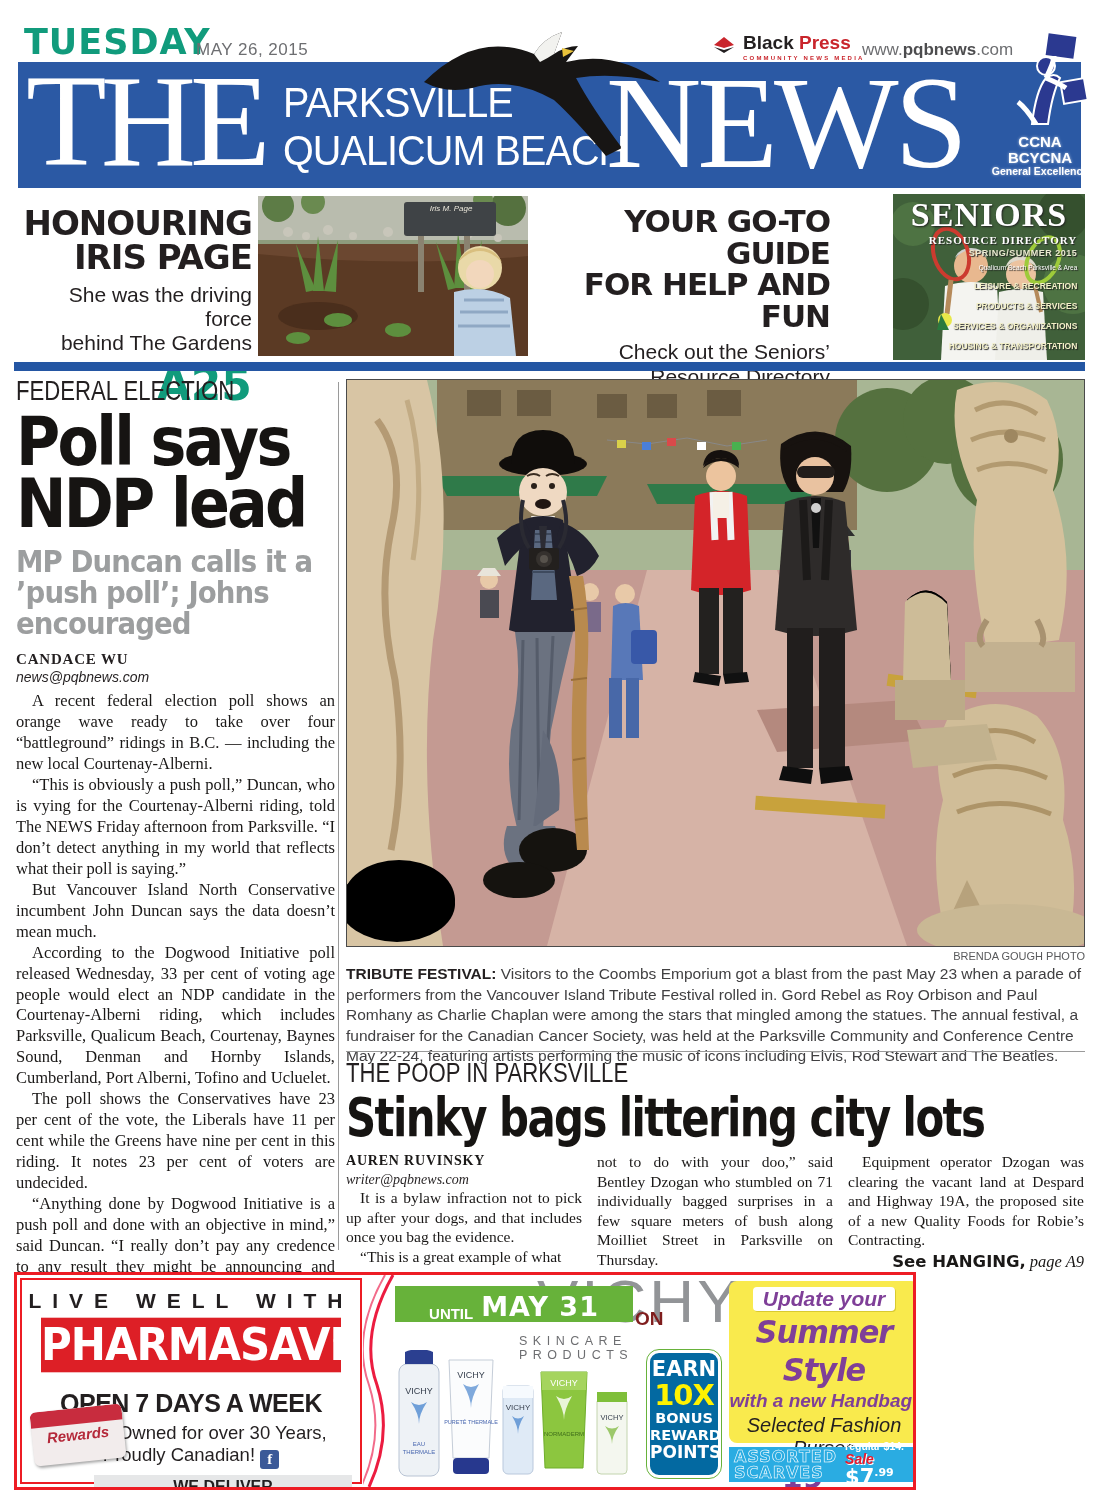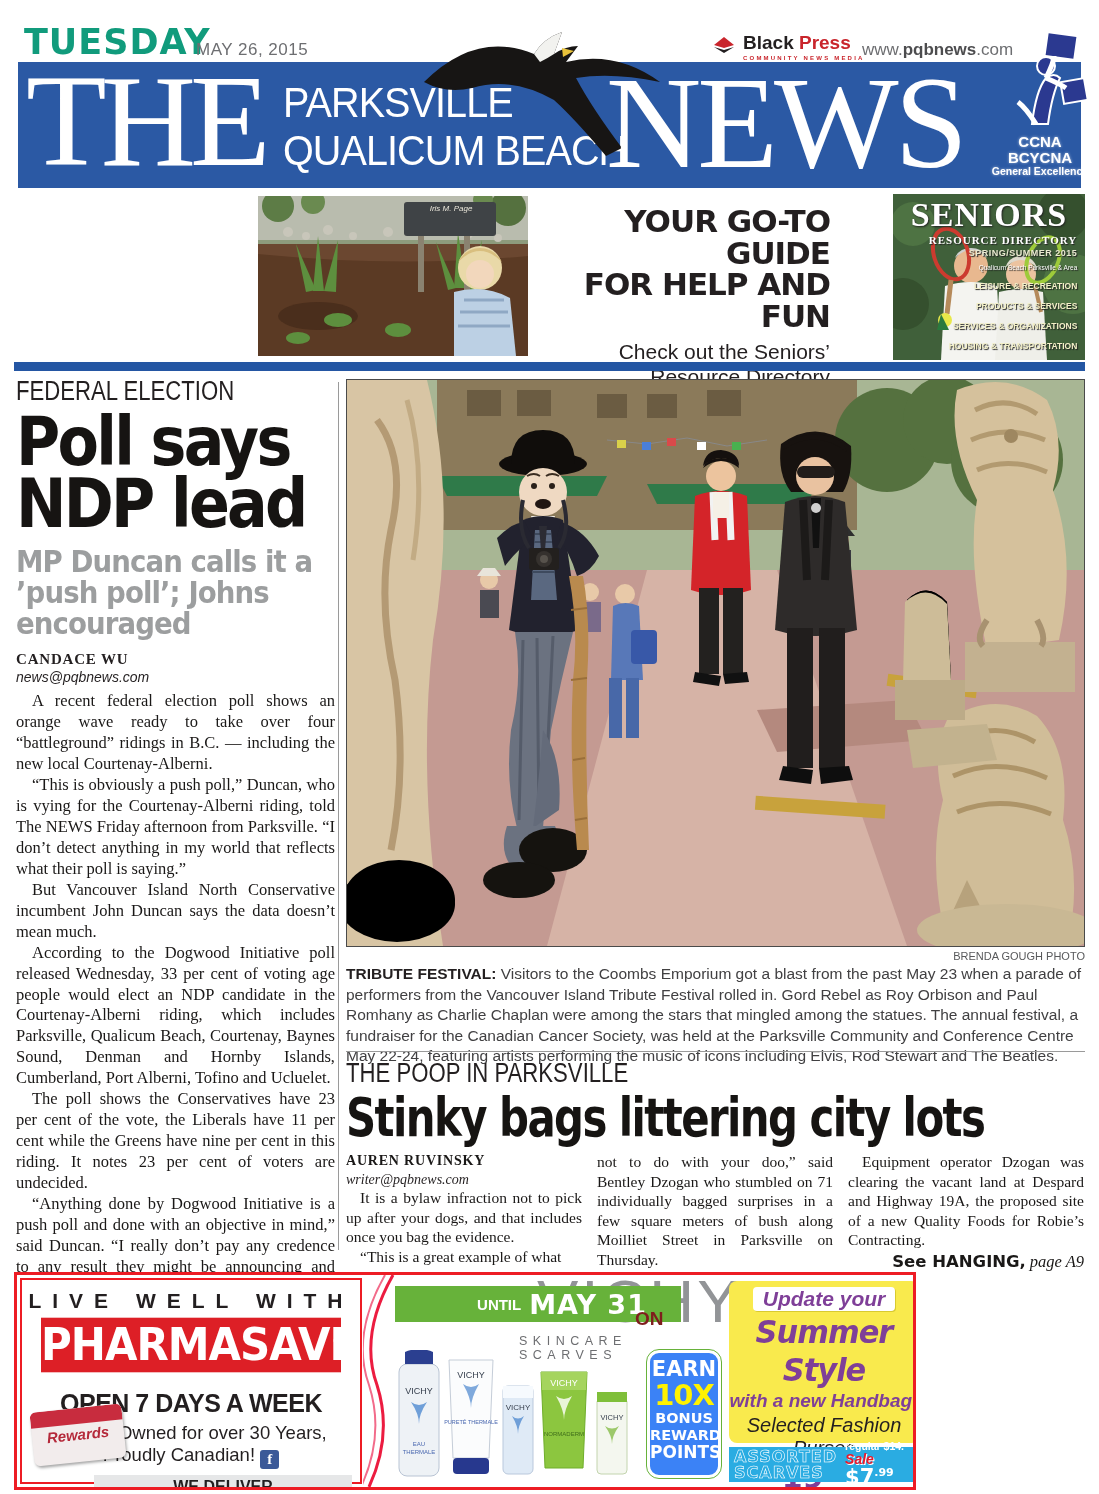--- a/index.html
+++ b/index.html
@@ -94,27 +94,27 @@
   .fb{display:inline-block;width:19px;height:19px;background:#3b5998;color:#fff;font-weight:bold;border-radius:3px;font-size:15px;line-height:19px;vertical-align:-3px;font-family:"Liberation Serif",serif;}
   .ph-bar{margin:6px 8px 0 72px;background:#e6e7e8;padding:3px 4px;}
   .ph-bar .t1{font-size:16px;font-weight:bold;}
   .ph-bar .t2{font-size:19.5px;font-weight:bold;letter-spacing:-.5px;}
   .rew{left:10px;top:128px;width:92px;height:54px;background:#f2ecec;border-radius:6px;transform:rotate(-6deg);box-shadow:1px 2px 3px rgba(0,0,0,.35);overflow:hidden;}
   .rew .top{height:16px;background:#c82c3e;}
   .rew .txt{color:#b4293a;font-weight:bold;font-style:italic;font-size:15px;margin-top:2px;text-align:center;text-shadow:0 0 1px #fff;}
   .swirl{left:346px;top:0px;height:212px;}
 
   .vichy{left:372px;top:3px;width:336px;height:206px;}
-  .v-banner{left:6px;top:8px;width:238px;height:36px;background:#67b23a;color:#fff;display:flex;align-items:center;justify-content:center;gap:8px;padding-left:48px;}
+  .v-banner{left:6px;top:8px;width:238px;height:36px;background:#67b23a;color:#fff;display:flex;align-items:flex-end;justify-content:center;gap:8px;}
   .v-until{font-size:15px;font-weight:bold;}
   .v-date{font-size:27px;font-weight:bold;font-family:"DejaVu Sans",sans-serif;letter-spacing:1px;}
   .v-on{left:246px;top:30px;color:#7f1d1d;font-size:19px;font-weight:bold;}
   .v-brand{left:148px;top:-12px;font-size:62px;color:#929497;letter-spacing:3px;transform:scaleY(.95);font-weight:normal;}
   .v-sub{left:130px;top:56px;font-size:12.5px;color:#6d6e71;letter-spacing:5.5px;}
-  .v-earn{left:258px;top:72px;width:74px;height:128px;background:#3b82f6;border:3px solid #fff;outline:1px solid #67b23a;border-radius:12px;
+  .v-earn{left:258px;top:72px;width:74px;height:128px;background:#0369a1;border:3px solid #fff;outline:1px solid #67b23a;border-radius:12px;
           color:#fff;text-align:center;font-family:"DejaVu Sans",sans-serif;font-weight:bold;box-sizing:border-box;}
   .v-earn .e1{font-size:21px;margin-top:4px;}
   .v-earn .e2{font-size:29px;color:#fff200;letter-spacing:-1px;line-height:1;}
   .v-earn .e3{font-size:14.5px;line-height:1.15;}
   .v-earn .e4{font-size:17px;line-height:1.1;}
 
   .bag{left:712px;top:6px;width:190px;height:162px;background:#f9ea4d;border-radius:8px;text-align:center;}
   .bag-upd{display:inline-block;background:#fff;border-radius:4px;padding:0 10px;margin-top:6px;color:#7f3f98;font-weight:bold;font-style:italic;font-size:21px;box-shadow:1px 1px 0 #d8ca30;}
   .bag-style{color:#7f3f98;font-weight:bold;font-style:italic;font-size:32px;letter-spacing:-1px;margin-top:2px;font-family:"DejaVu Sans",sans-serif;transform:scaleX(.95);}
   .bag-with{color:#7f3f98;font-weight:bold;font-style:italic;font-size:19px;margin-top:1px;}
@@ -183,20 +183,28 @@
         </g>
       </svg>
       <div class="ccna-txt">
         <span class="big">CCNA</span>
         <span class="big">BCYCNA</span>
         <span class="small">General Excellence</span>
       </div>
     </div>
   </div>
 
+  <div class="abs promoL">
+    <div class="t">HONOURING</div>
+    <div class="t">IRIS PAGE</div>
+    <div class="s">
+      <span>She was the driving force</span><br><span>behind The Gardens</span>
+    </div>
+    <div class="p">A25</div>
+  </div>
 
   <div class="abs gphoto">
     <svg width="270" height="160" viewBox="0 0 270 160">
       <rect width="270" height="160" fill="#8d9b7c"></rect>
       <rect y="0" width="270" height="44" fill="#b9bcae"></rect>
       <circle cx="20" cy="10" r="16" fill="#5d7c46"></circle>
         <circle cx="55" cy="6" r="12" fill="#6a8a50"></circle>
       <circle cx="250" cy="12" r="18" fill="#55713f"></circle>
         <circle cx="225" cy="4" r="10" fill="#6a8a50"></circle>
       <g fill="#c8c6ba">
@@ -502,21 +510,21 @@
       <path d="M22 0 Q-12 60 6 110 Q22 160 -2 212" stroke="#f26b8a" stroke-width="2" fill="none"></path>
     </svg>
 
     <div class="abs vichy">
       <div class="abs v-brand">VICHY</div>
       <div class="abs v-banner">
         <span class="v-until">UNTIL</span>
         <span class="v-date">MAY 31</span>
       </div>
       <div class="abs v-on">ON</div>
-      <div class="abs v-sub">SKINCARE SCARVES</div>
+      <div class="abs v-sub">SKINCARE PRODUCTS</div>
       <svg class="abs" style="left:0;top:72px" width="256" height="132" viewBox="0 0 256 132">
         <g>
           <rect x="10" y="14" width="40" height="112" rx="8" fill="#eef2f6" stroke="#b9c4d4"></rect>
           <path d="M16 2 Q30 -4 44 2 L44 14 L16 14 Z" fill="#2b3f90"></path>
           <text x="30" y="44" font-size="9" text-anchor="middle" fill="#38414f" font-family="Liberation Sans">VICHY</text>
           <path d="M22 52 Q30 64 30 74 Q30 64 38 52 Q30 58 22 52 Z" fill="#6f9fd8"></path>
           <text x="30" y="96" font-size="6" text-anchor="middle" fill="#4a68b0">EAU</text>
           <text x="30" y="104" font-size="6" text-anchor="middle" fill="#4a68b0">THERMALE</text>
         </g>
         <g>

